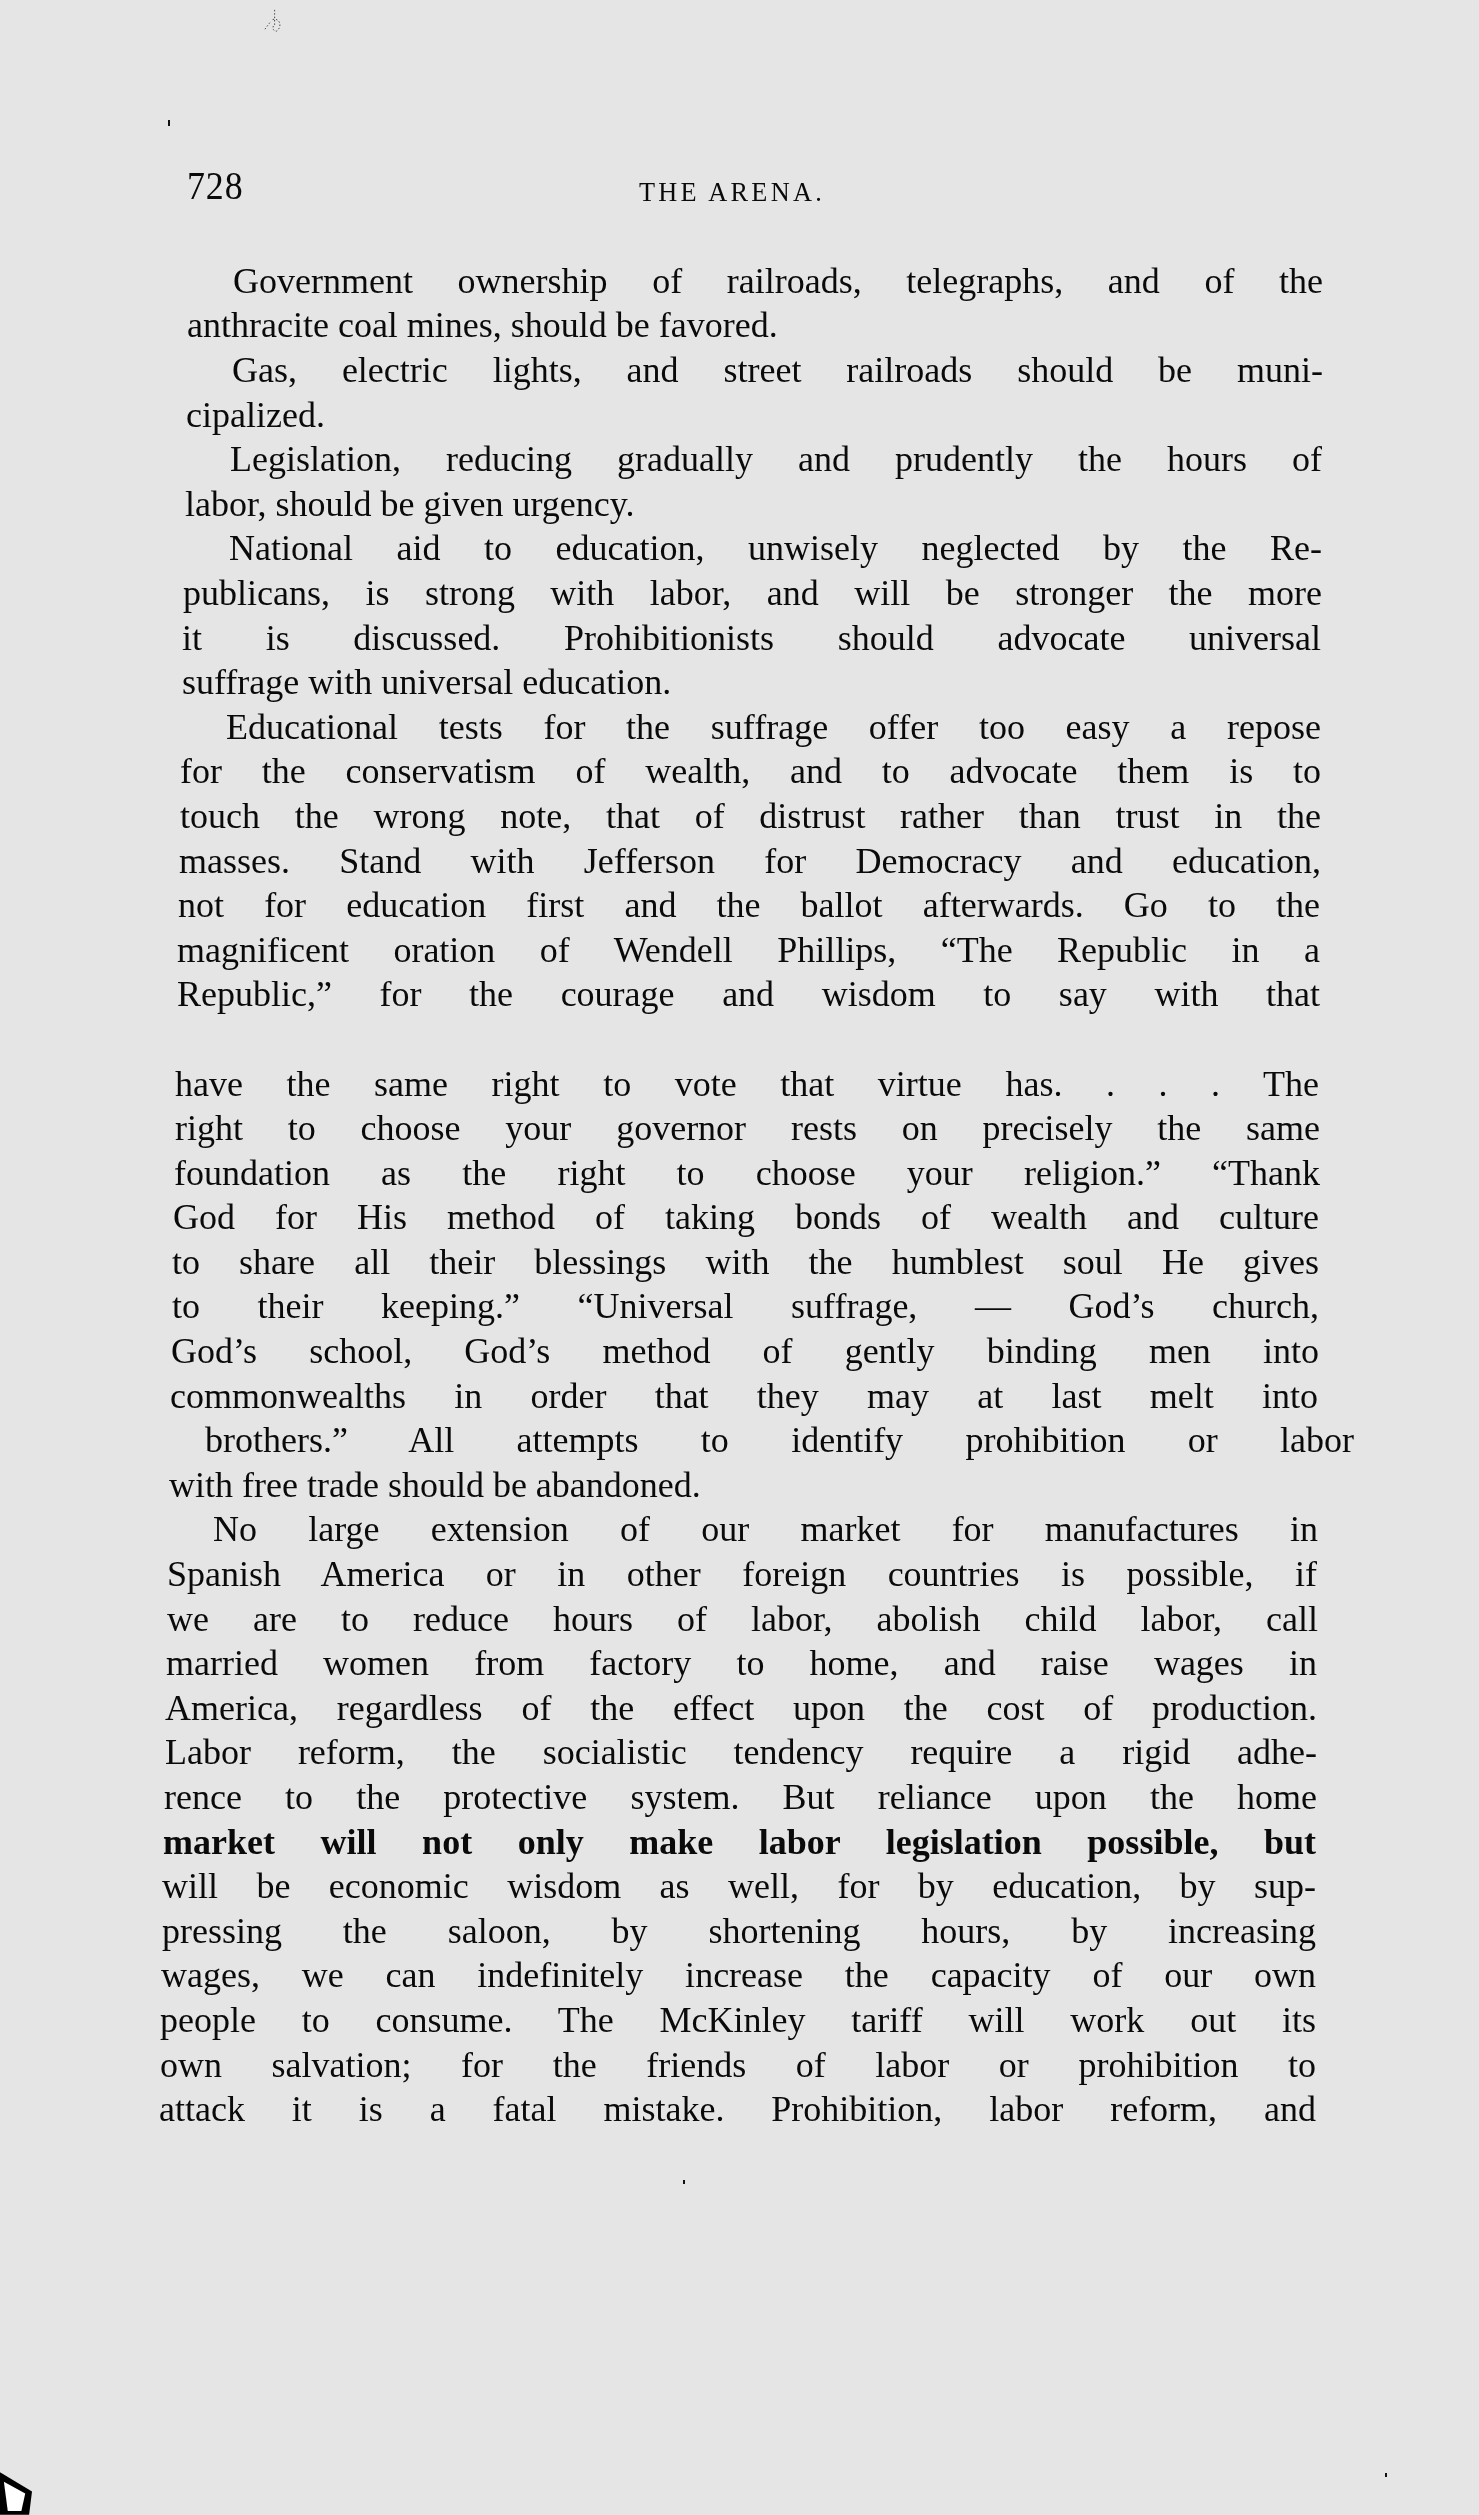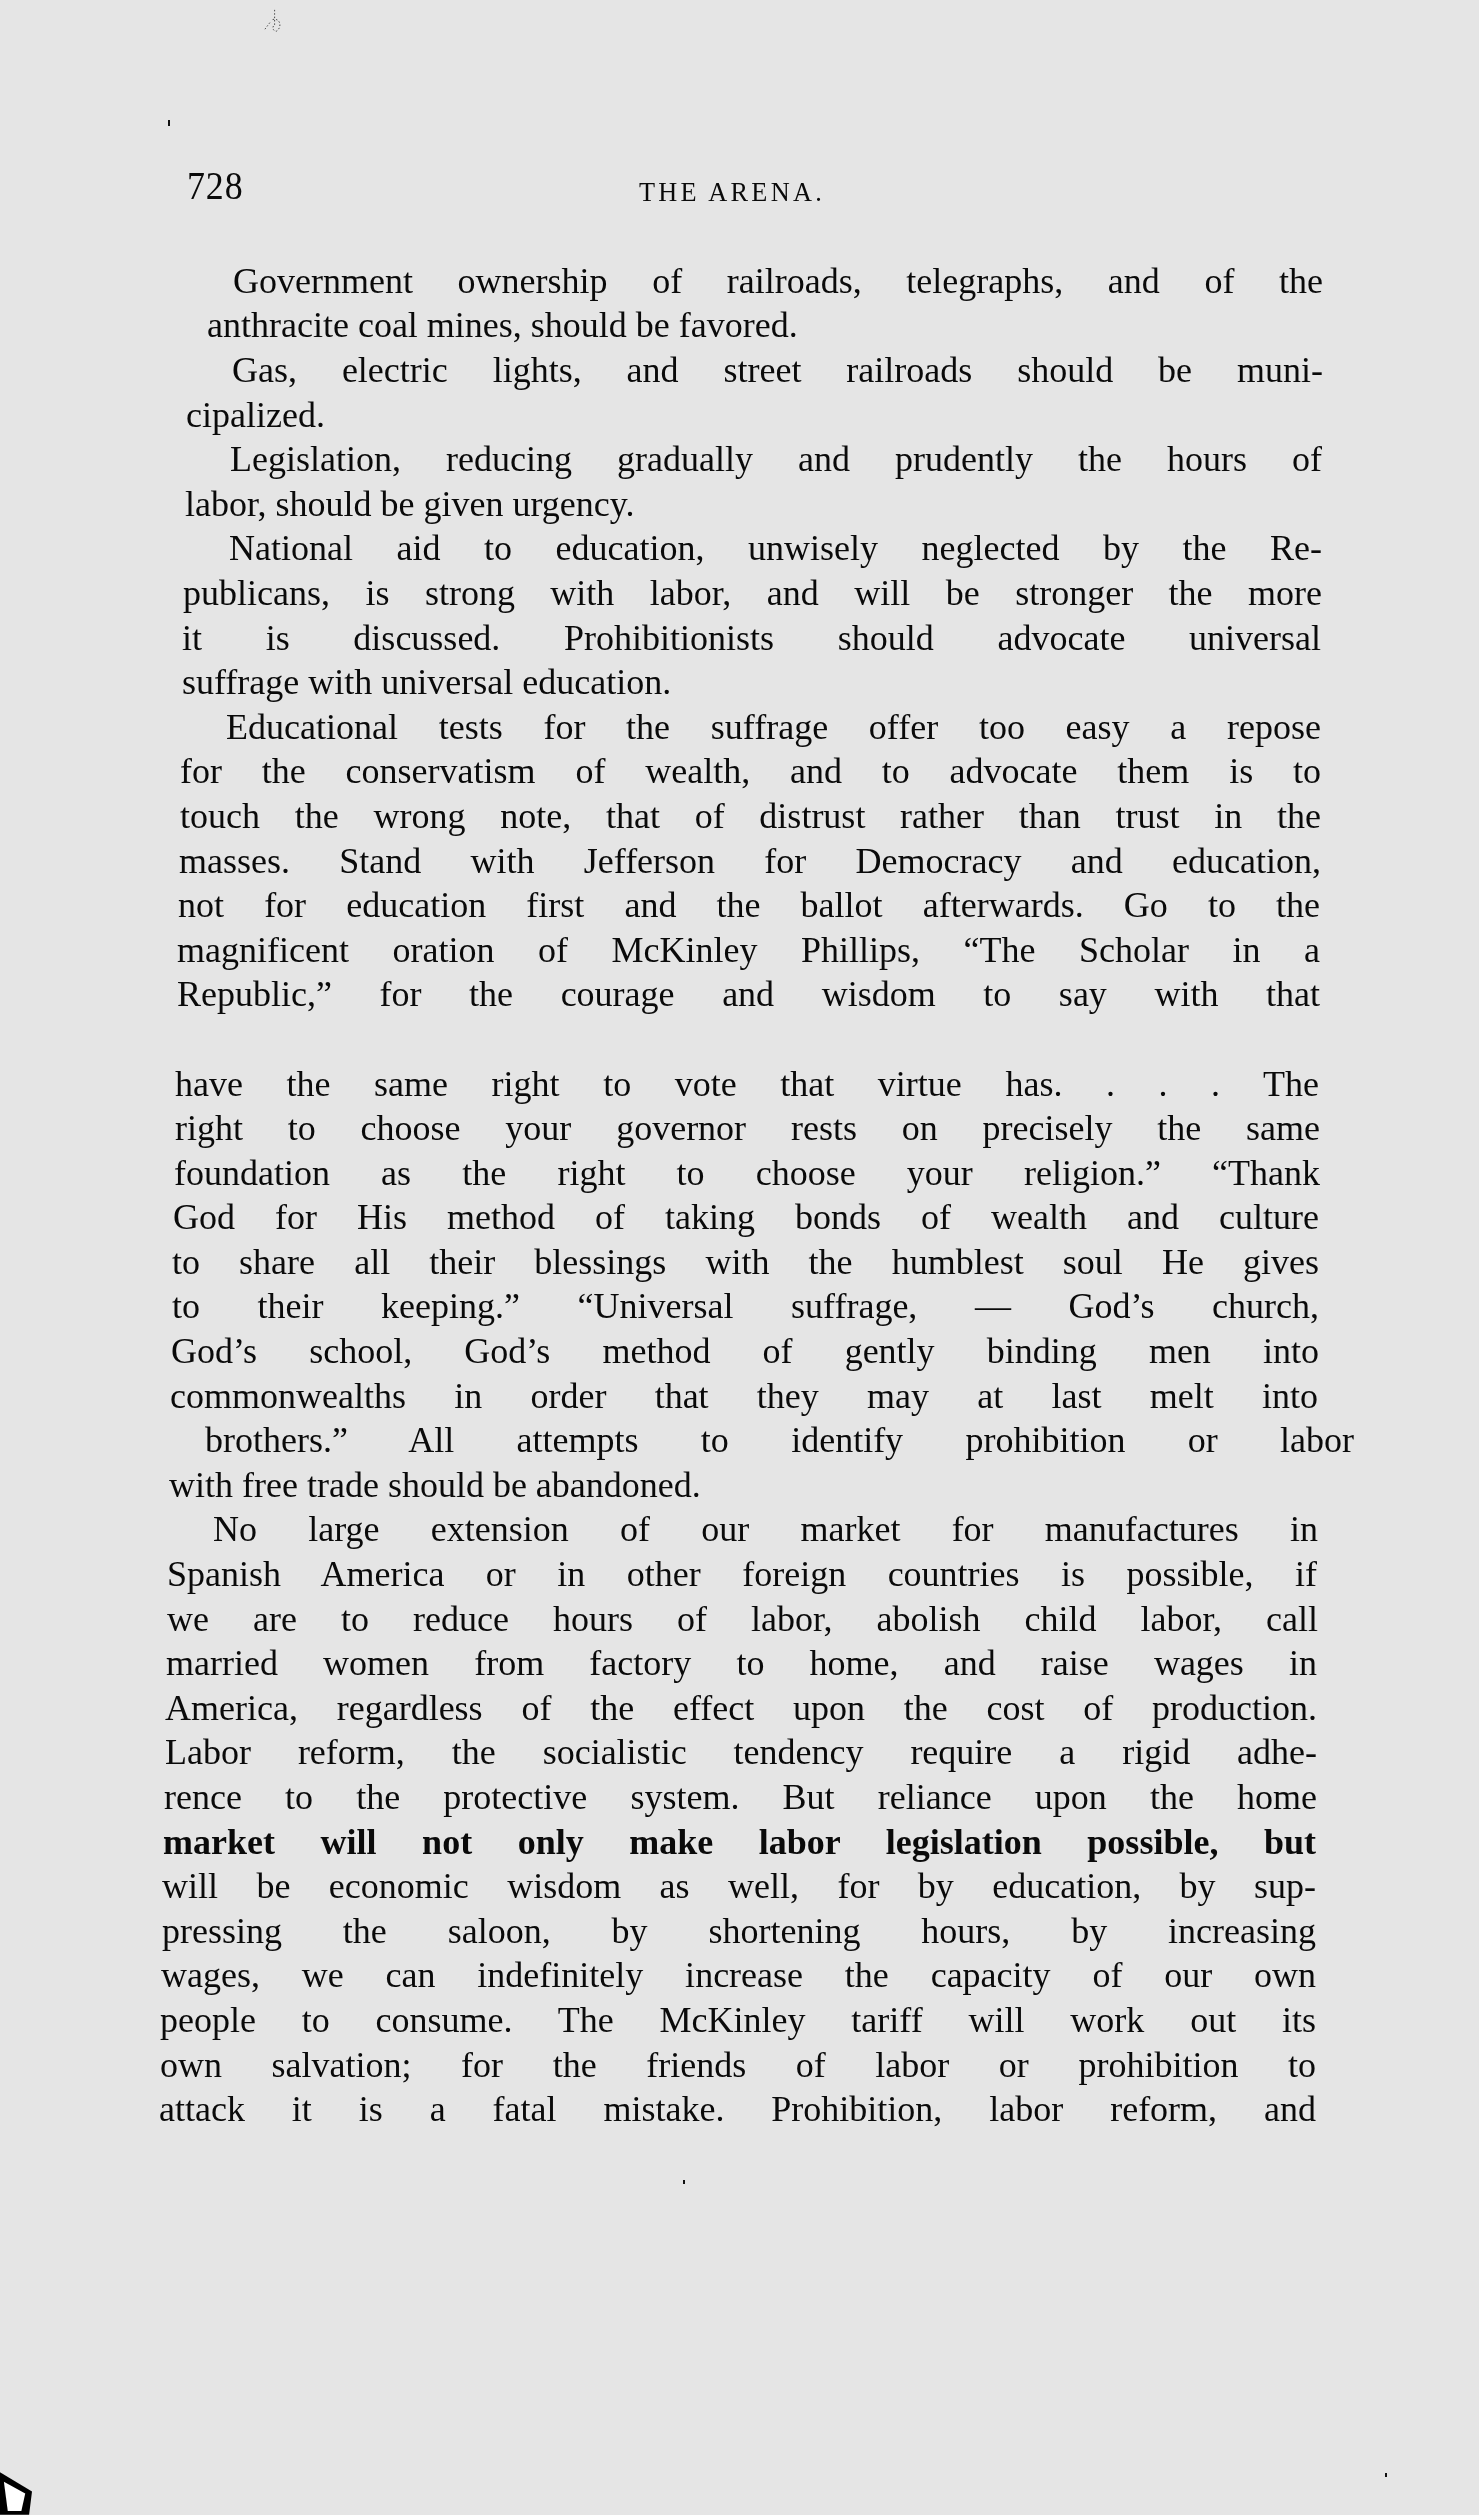--- a/index.html
+++ b/index.html
@@ -96,35 +96,35 @@
   <svg class="corner-mark" viewBox="0 0 34 44">
     <path d="M0 0 L33 20 L30 44 L0 44 Z" fill="#000"></path>
     <path d="M4 10 L26 22 L22 40 L8 40 Z" fill="#fff"></path>
   </svg>
 
   <div class="page-number">728</div>
   <div class="running-head">THE ARENA.</div>
 
   <div class="body-text">
     <div class="line indent" style="top: 259px; left: 188px; width: 1135px;">Government ownership of railroads, telegraphs, and of the</div>
-    <div class="line last" style="top: 303px; left: 187px; width: 1136px; margin-left: 20px;">anthracite coal mines, should be favored.</div>
+    <div class="line last" style="top: 303px; left: 187px; width: 1136px;">anthracite coal mines, should be favored.</div>
     <div class="line indent" style="top: 348px; left: 187px; width: 1136px;">Gas, electric lights, and street railroads should be muni-</div>
     <div class="line last" style="top: 393px; left: 186px; width: 1137px;">cipalized.</div>
     <div class="line indent" style="top: 437px; left: 185px; width: 1137px;">Legislation, reducing gradually and prudently the hours of</div>
     <div class="line last" style="top: 482px; left: 185px; width: 1138px;">labor, should be given urgency.</div>
     <div class="line indent" style="top: 526px; left: 184px; width: 1138px;">National aid to education, unwisely neglected by the Re-</div>
     <div class="line" style="top: 571px; left: 183px; width: 1139px;">publicans, is strong with labor, and will be stronger the more</div>
     <div class="line" style="top: 616px; left: 182px; width: 1139px;">it is discussed.  Prohibitionists should advocate universal</div>
     <div class="line last" style="top: 660px; left: 182px; width: 1140px;">suffrage with universal education.</div>
     <div class="line indent" style="top: 705px; left: 181px; width: 1140px;">Educational tests for the suffrage offer too easy a repose</div>
     <div class="line" style="top: 749px; left: 180px; width: 1141px;">for the conservatism of wealth, and to advocate them is to</div>
     <div class="line" style="top: 794px; left: 180px; width: 1141px;">touch the wrong note, that of distrust rather than trust in the</div>
     <div class="line" style="top: 839px; left: 179px; width: 1142px;">masses.  Stand with Jefferson for Democracy and education,</div>
     <div class="line" style="top: 883px; left: 178px; width: 1142px;">not for education first and the ballot afterwards.  Go to the</div>
-    <div class="line" style="top: 928px; left: 177px; width: 1143px;">magnificent oration of McKinley Phillips, “The Scholar in a</div>
+    <div class="line" style="top: 928px; left: 177px; width: 1143px;">magnificent oration of Wendell Phillips, “The Republic in a</div>
     <div class="line" style="top: 972px; left: 177px; width: 1143px;">Republic,” for the courage and wisdom to say with that</div>
     <div class="line" style="top: 1062px; left: 175px; width: 1144px;">have the same right to vote that virtue has. . . .  The</div>
     <div class="line" style="top: 1106px; left: 175px; width: 1145px;">right to choose your governor rests on precisely the same</div>
     <div class="line" style="top: 1151px; left: 174px; width: 1146px;">foundation as the right to choose your religion.”  “Thank</div>
     <div class="line" style="top: 1195px; left: 173px; width: 1146px;">God for His method of taking bonds of wealth and culture</div>
     <div class="line" style="top: 1240px; left: 172px; width: 1147px;">to share all their blessings with the humblest soul He gives</div>
     <div class="line" style="top: 1284px; left: 172px; width: 1147px;">to their keeping.”  “Universal suffrage, — God’s church,</div>
     <div class="line" style="top: 1329px; left: 171px; width: 1148px;">God’s school, God’s method of gently binding men into</div>
     <div class="line" style="top: 1374px; left: 170px; width: 1148px;">commonwealths in order that they may at last melt into</div>
     <div class="line" style="top: 1418px; left: 170px; width: 1149px; margin-left: 35px;">brothers.”  All attempts to identify prohibition or labor</div>

